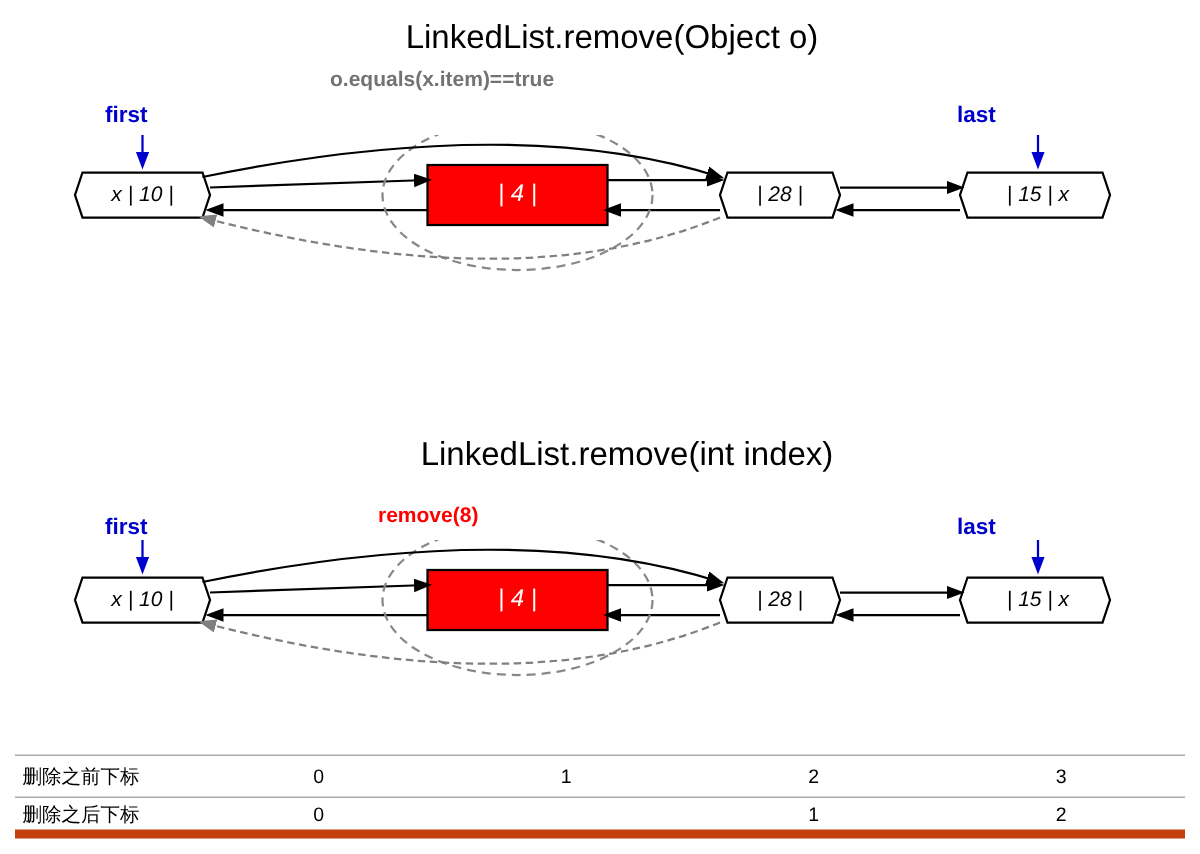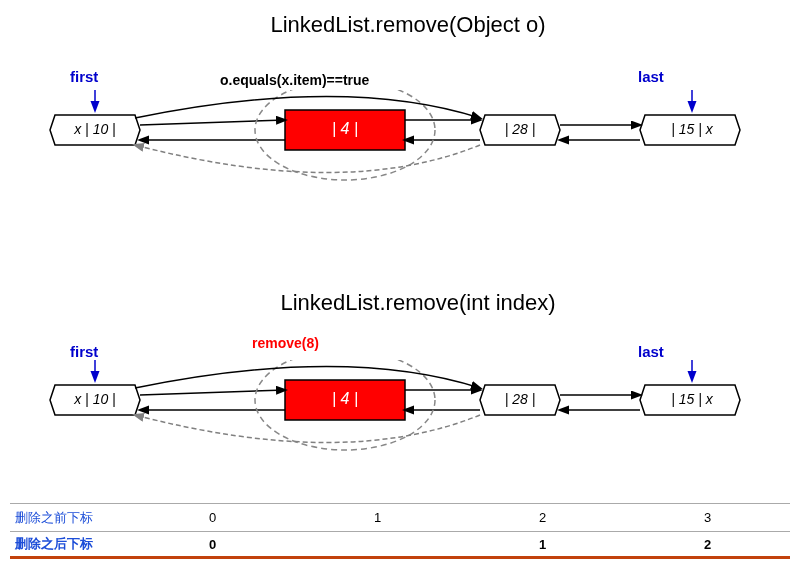--- a/index.html
+++ b/index.html
@@ -26,21 +26,21 @@
       color: #000;
       position: absolute;
     }
 
     .title1 { top: 12px; left: 0; right: 0; padding-left: 16px; }
     .title2 { top: 290px; left: 0; right: 0; margin-left: 36px; }
 
     
     .label-first1 { position: absolute; top: 68px; left: 70px; color: #0000cc; font-size: 15px; font-weight: bold; }
     .label-last1  { position: absolute; top: 68px; left: 638px; color: #0000cc; font-size: 15px; font-weight: bold; }
-    .label-condition { position: absolute; top: 72px; left: 220px; color: #000000; font-size: 14px; font-weight: bold; }
+    .label-condition { position: absolute; top: 44px; left: 220px; color: #737373; font-size: 14px; font-weight: bold; }
 
     .label-first2 { position: absolute; top: 343px; left: 70px; color: #0000cc; font-size: 15px; font-weight: bold; }
     .label-last2  { position: absolute; top: 343px; left: 638px; color: #0000cc; font-size: 15px; font-weight: bold; }
     .label-remove { position: absolute; top: 335px; left: 252px; color: red; font-size: 14px; font-weight: bold; }
 
     
     .svg-top {
       position: absolute;
       top: 90px;
       left: 40px;
@@ -64,27 +64,26 @@
       width: 780px;
     }
 
     .index-row {
       display: flex;
       align-items: center;
       height: 28px;
       border-top: 1px solid #aaa;
     }
     .index-row:last-child {
-      border-bottom: 3px solid #c2410c;
-      font-weight: bold;
+      border-bottom: 6px solid #c2410c;
     }
 
     .index-label {
       font-size: 13px;
-      color: #1d4ed8;
+      color: #000000;
       width: 120px;
       padding-left: 5px;
     }
 
     .index-cell {
       flex: 1;
       text-align: center;
       font-size: 13px;
       color: #000;
     }

